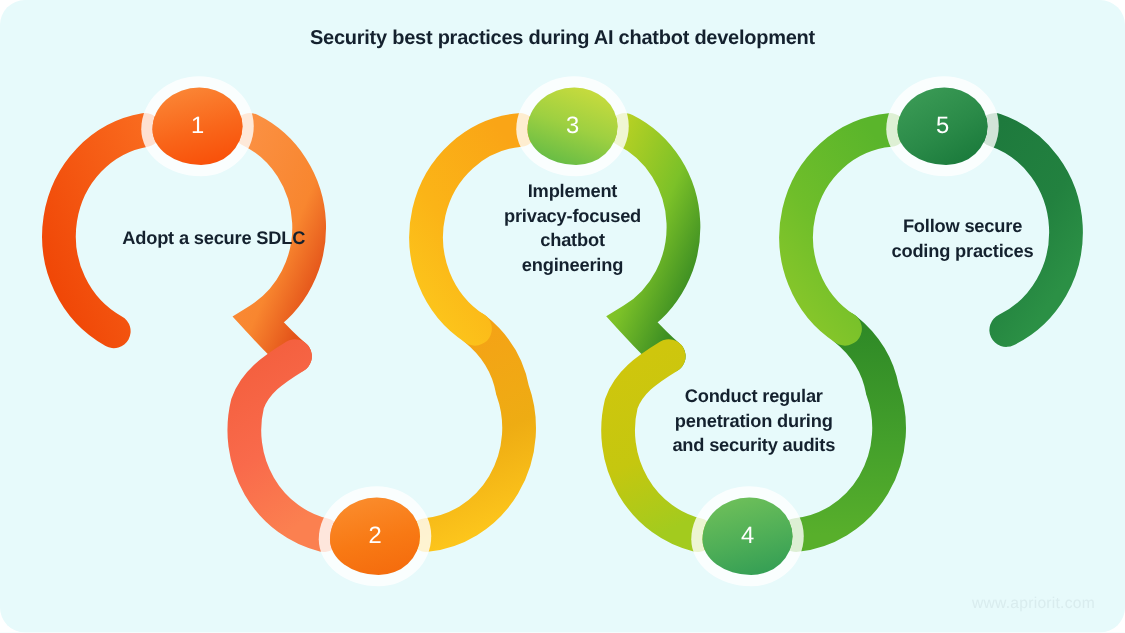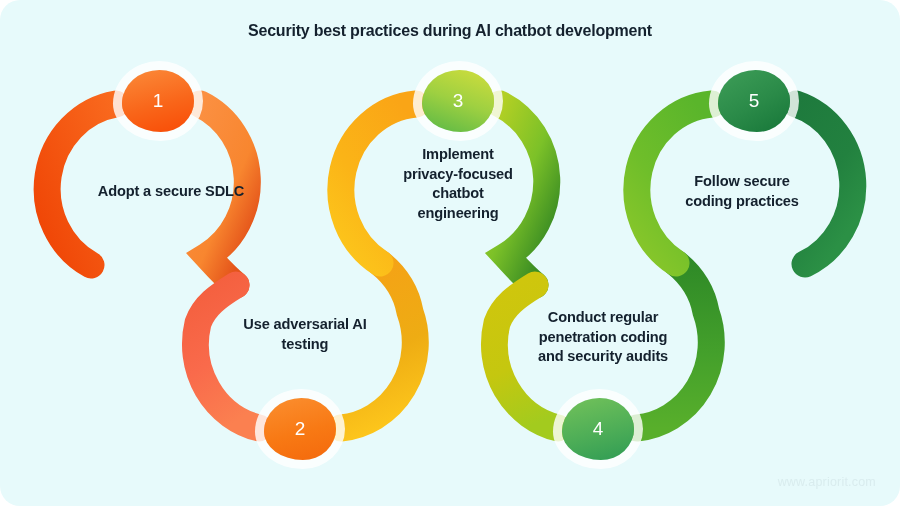--- a/index.html
+++ b/index.html
@@ -149,30 +149,28 @@
 
       <path d="M 535 285 C 517 296 503 306 497 323 A 82 86 0 0 0 558 428" stroke="url(#g4L)"></path>
       <path d="M 676 263 C 691 275 702 290 706 312 A 82 86 0 0 1 637 428" stroke="url(#g4R)"></path>
 
       <path d="M 712 104 A 82 86 0 0 0 676 263" stroke="url(#g5L)"></path>
       <path d="M 796 104 A 82 86 0 0 1 805 264" stroke="url(#g5R)"></path>
     </g>
   </svg>
 
   <div class="node-text" style="left:171px; top:192px; width:200px;">Adopt a secure SDLC</div>
-  <div class="node-text" style="left:305px; top:335px; width:200px;">Use adversarial AI
-testing</div>
   <div class="node-text" style="left:458px; top:184px; width:180px;text-align:center;">Implement
 privacy-focused
 chatbot
 engineering</div>
   <div class="node-text" style="left:603px; top:338px; width:210px;">Conduct regular
-penetration coding
+penetration during
 and security audits</div>
-  <div class="node-text" style="left:742px; top:192px; width:190px;">Follow secure
+  <div class="node-text" style="left:770px; top:192px; width:190px;">Follow secure
 coding practices</div>
 
   <div class="badge" style="left:158px; top:101px; background:linear-gradient(165deg,#fb8b3a 0%,#f9661a 55%,#f94b05 100%);">
     <span>1</span>
   </div>
   <div class="badge" style="left:300px; top:429px; background:linear-gradient(165deg,#fb8f30 0%,#f87914 55%,#f4690c 100%);">
     <span>2</span>
   </div>
   <div class="badge" style="left:458px; top:101px; background:linear-gradient(200deg,#d2de3c 0%,#9ed041 50%,#57b746 100%);">
     <span>3</span>

